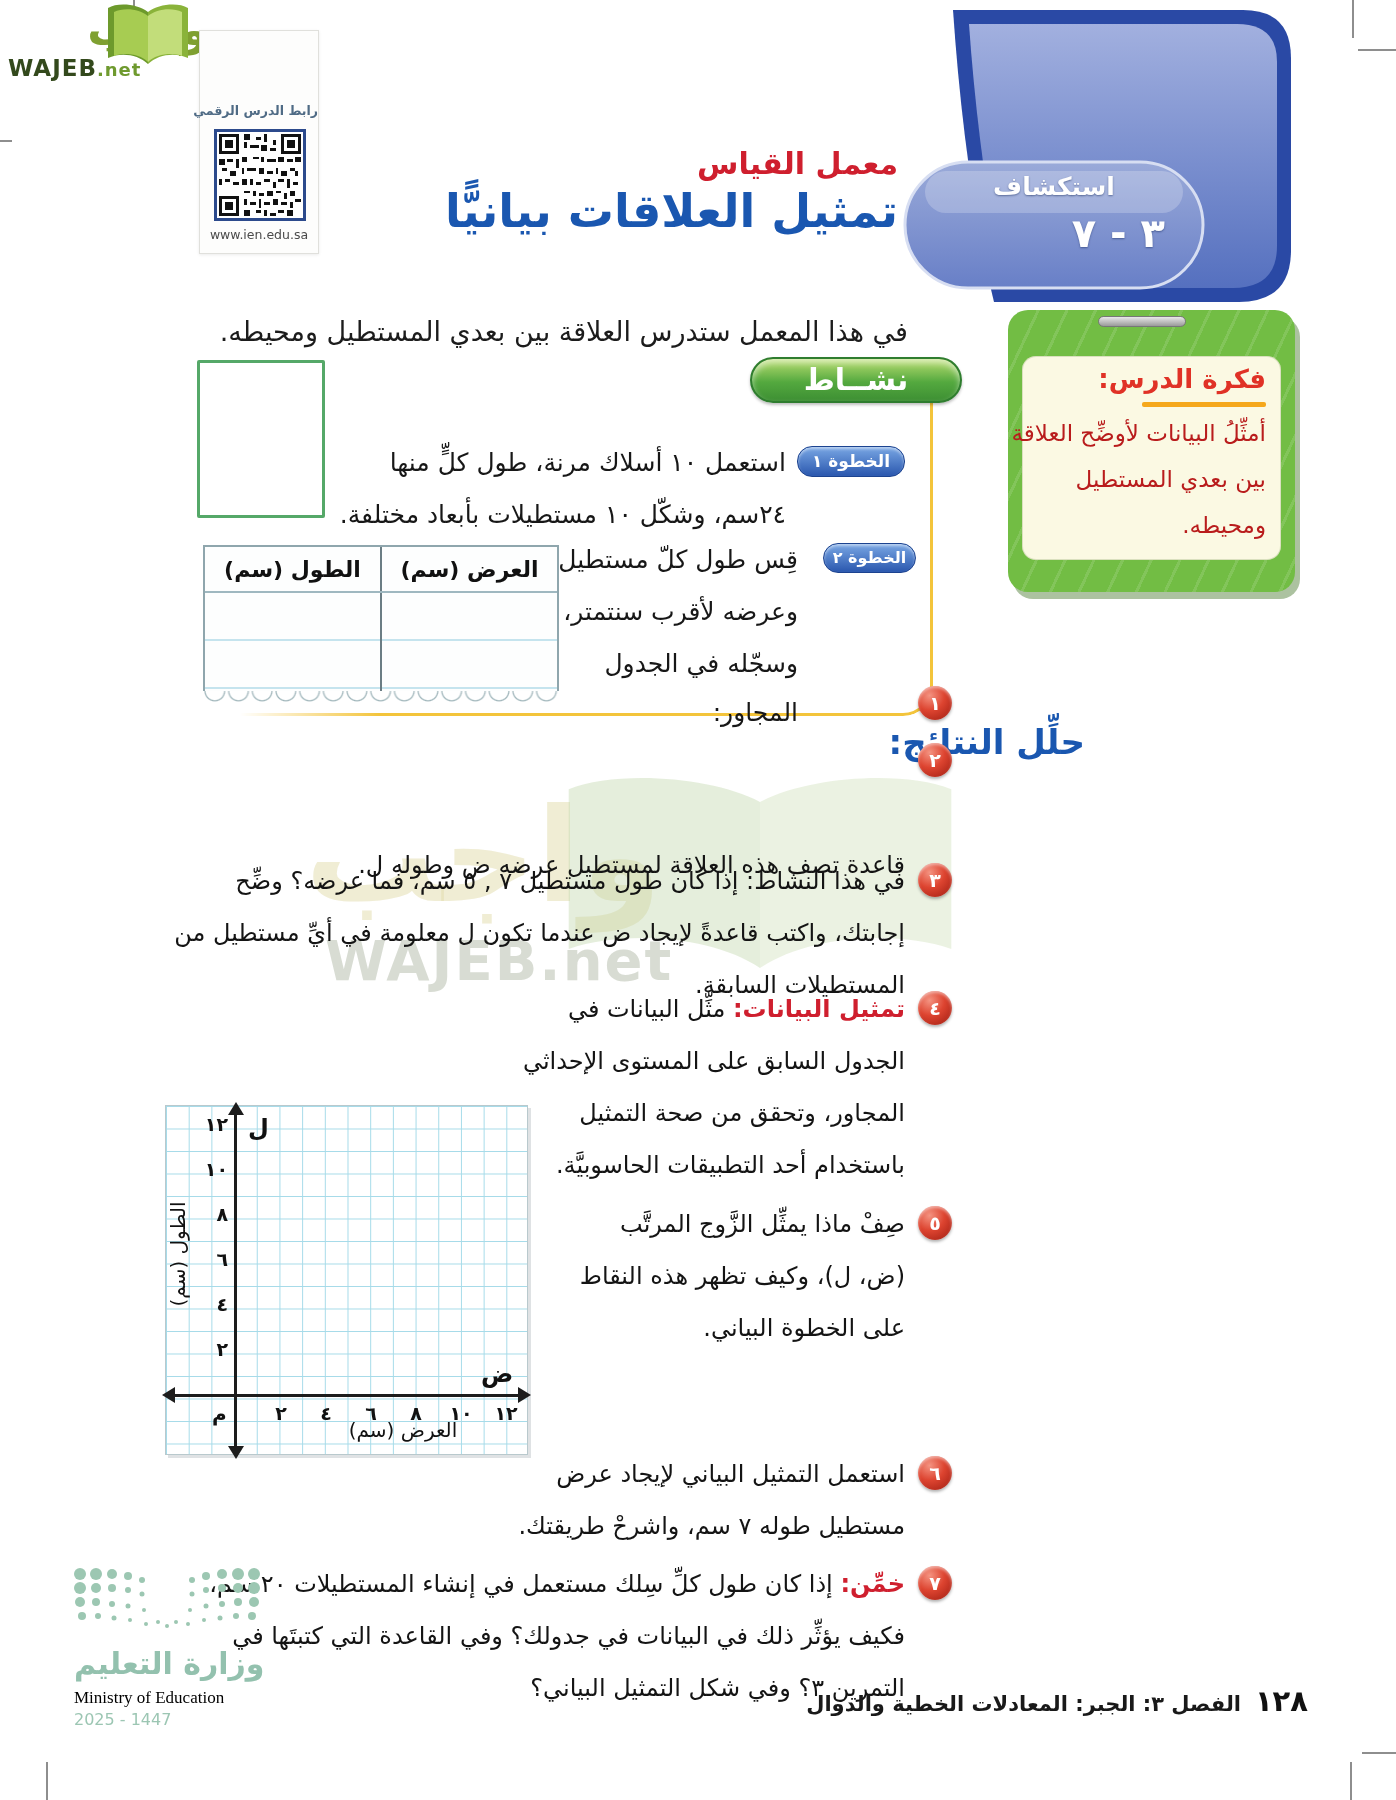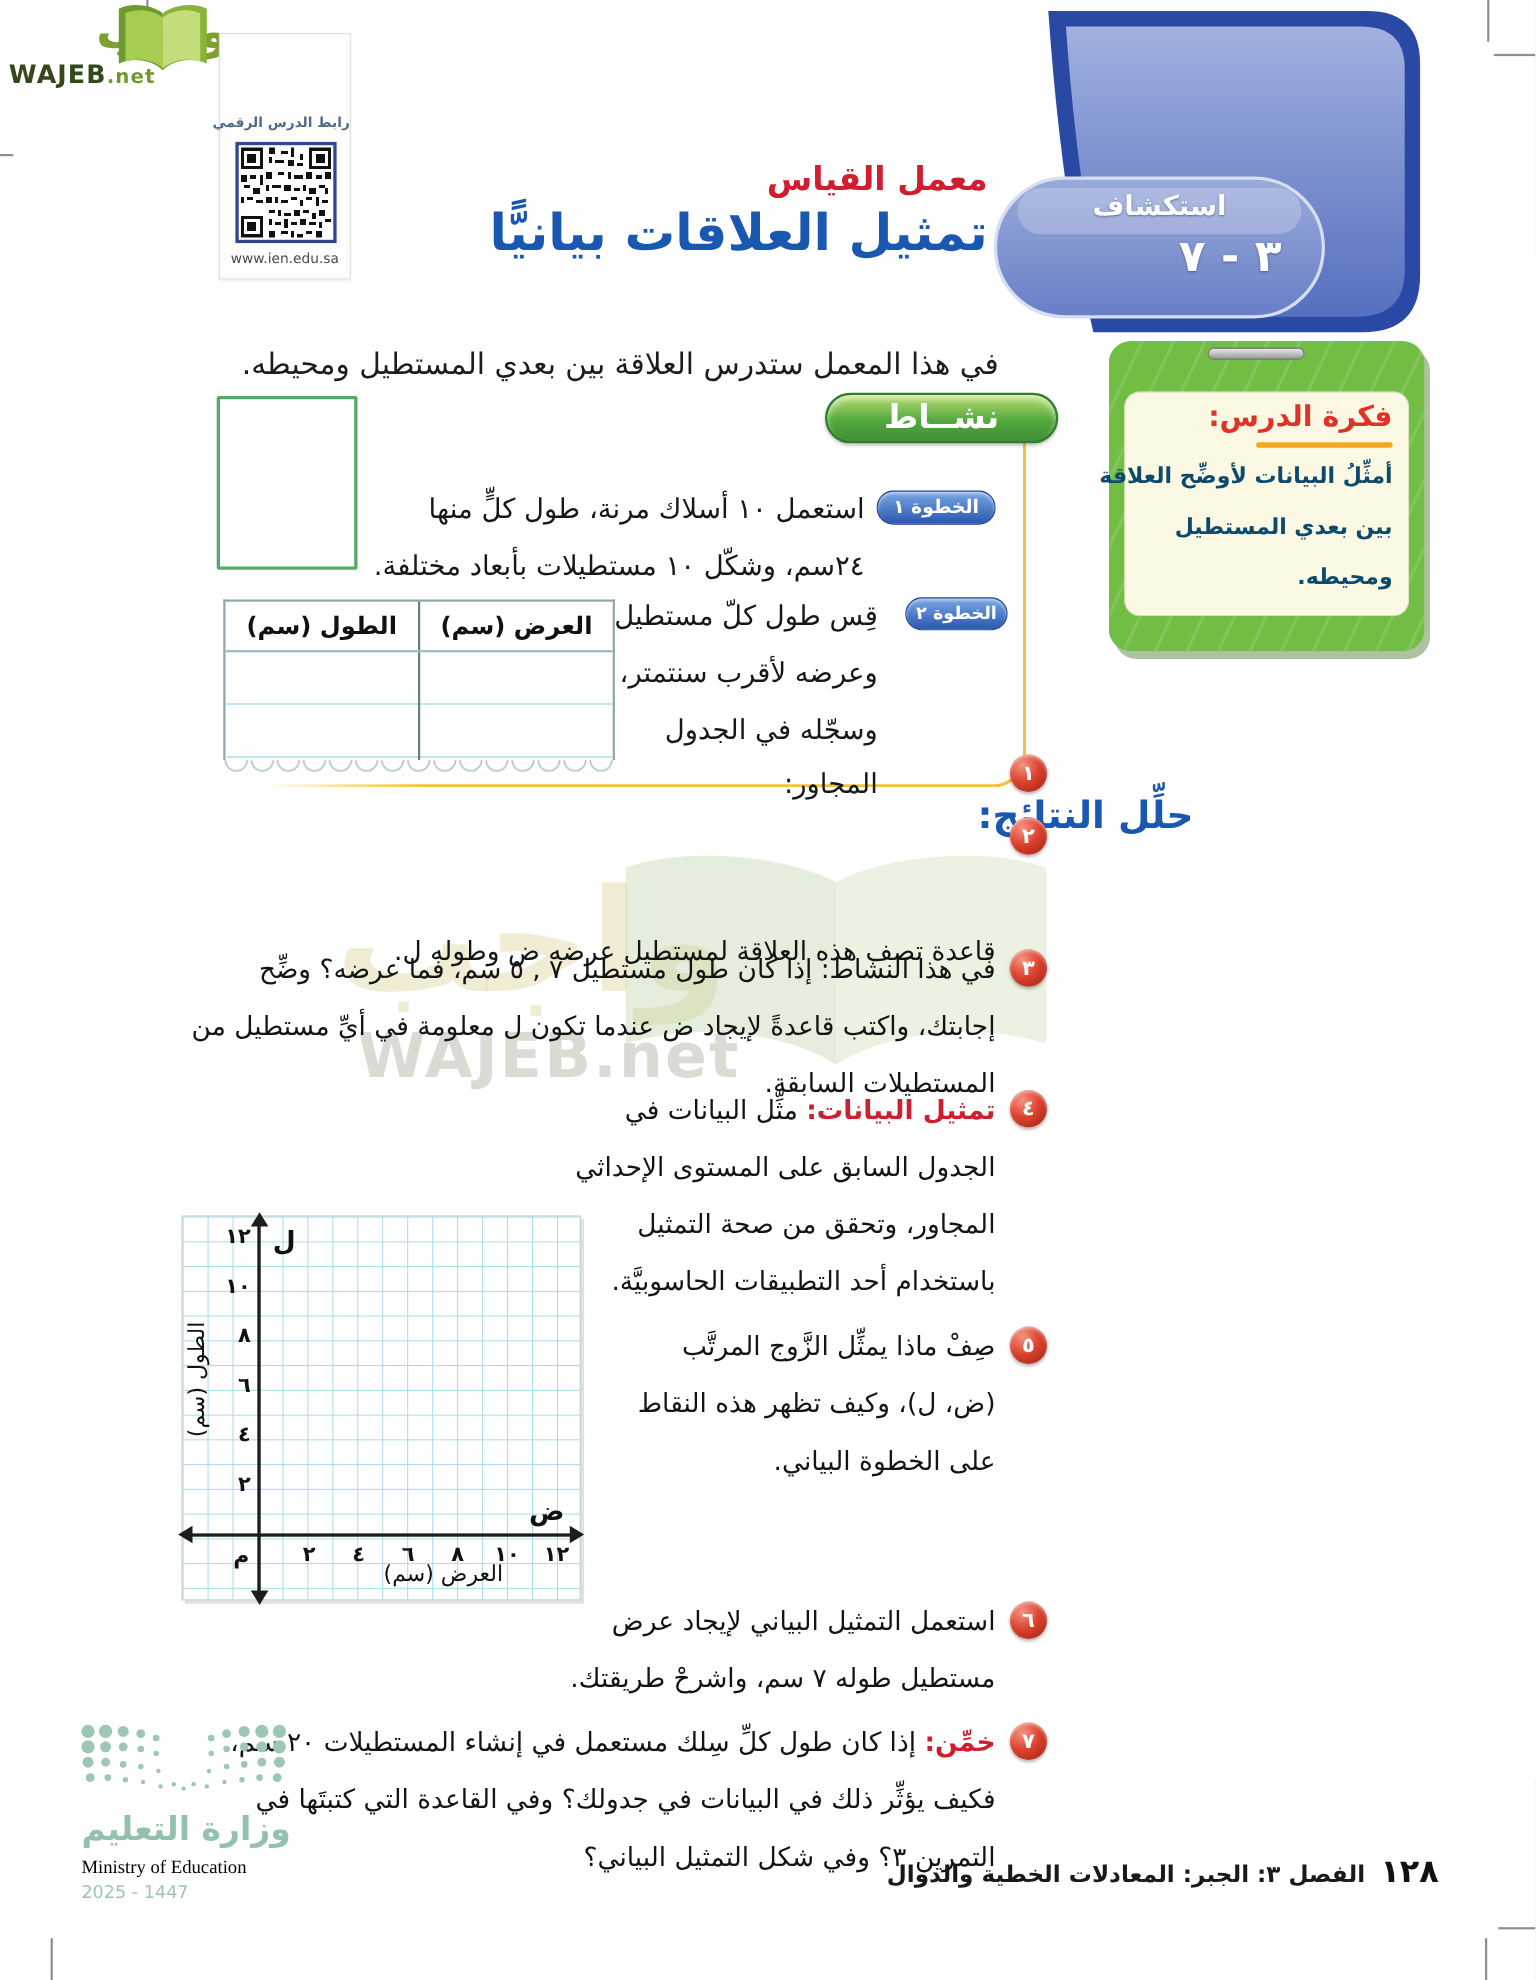--- a/index.html
+++ b/index.html
@@ -57,21 +57,21 @@
     background-image:radial-gradient(circle at 11.8px 0px, #ffffff 8.5px, #9fb5ba 9.8px, rgba(159,181,186,0) 11px);
     background-size:23.7px 13px; background-repeat:repeat-x; }
 
   
   .idea-card { background:#72bd44; border-radius:20px; box-shadow:5px 7px 0 rgba(70,120,45,.45);
     background-image:repeating-linear-gradient(115deg, rgba(255,255,255,.12) 0 3px, rgba(0,0,0,0) 3px 26px); }
   .idea-clip { background:linear-gradient(#e8e8e8,#9a9a9a); border-radius:6px; border:1px solid #777; }
   .idea-inner { background:#fbf9e3; border-radius:14px; box-shadow:inset 0 0 0 1px rgba(120,150,80,.25); }
   .idea-title { font-size:26px; font-weight:bold; color:#e03226; }
   .idea-underline { background:#f5a81c; border-radius:2px; }
-  .idea-line { font-size:20px; font-weight:bold; color:#0c4a6e; }
+  .idea-line { font-size:23px; font-weight:normal; color:#b91c1c; }
 
   
   .analyze-heading { font-size:34px; font-weight:bold; color:#1a57b0; }
   .qnum { width:34px; height:34px; border-radius:50%;
     background:radial-gradient(circle at 34% 28%, #f49381, #dd4430 45%, #9d1b10);
     box-shadow:inset 0 2px 3px rgba(255,255,255,.5), 0 2px 3px rgba(0,0,0,.3);
     color:#fff; font-size:19px; font-weight:bold; text-align:center; line-height:34px; }
   .qline { font-size:24px; color:#141414; text-align:right; }
   .qlead { color:#cf1f2e; font-weight:bold; }
 

